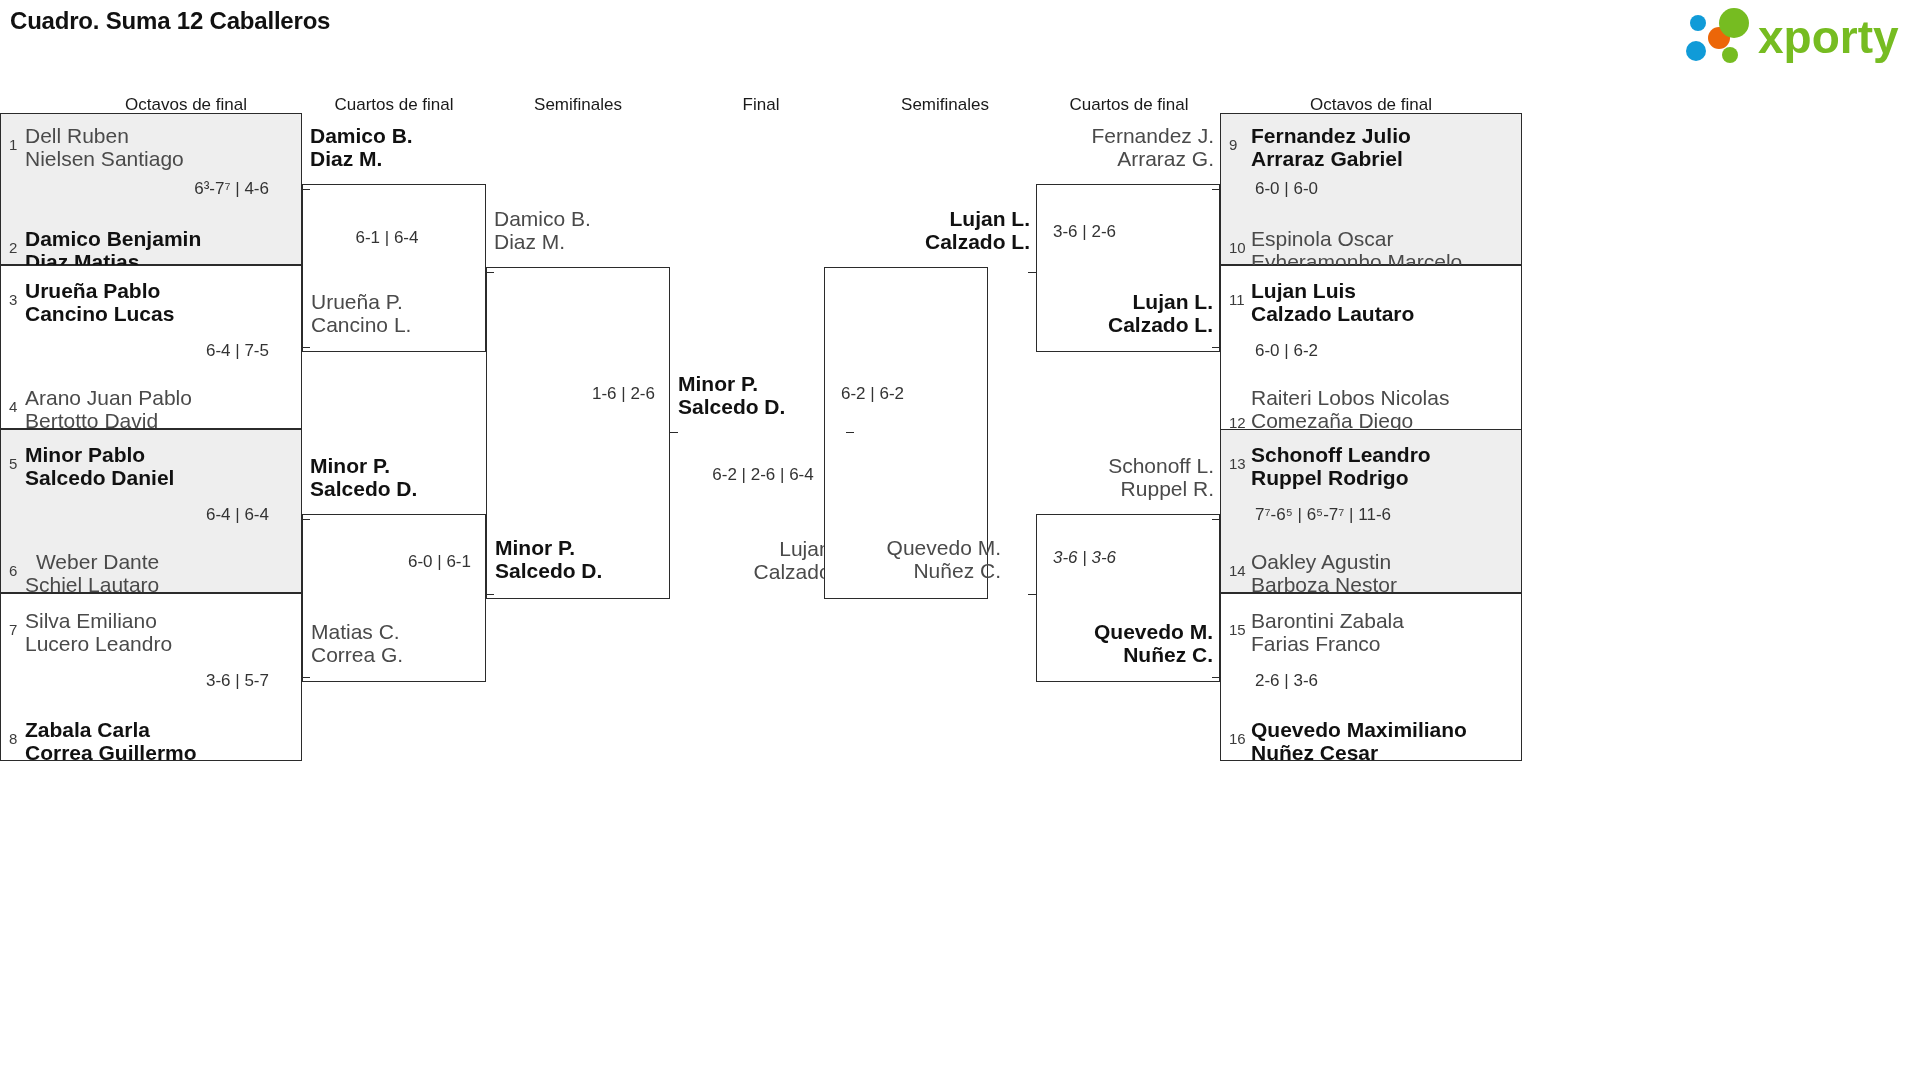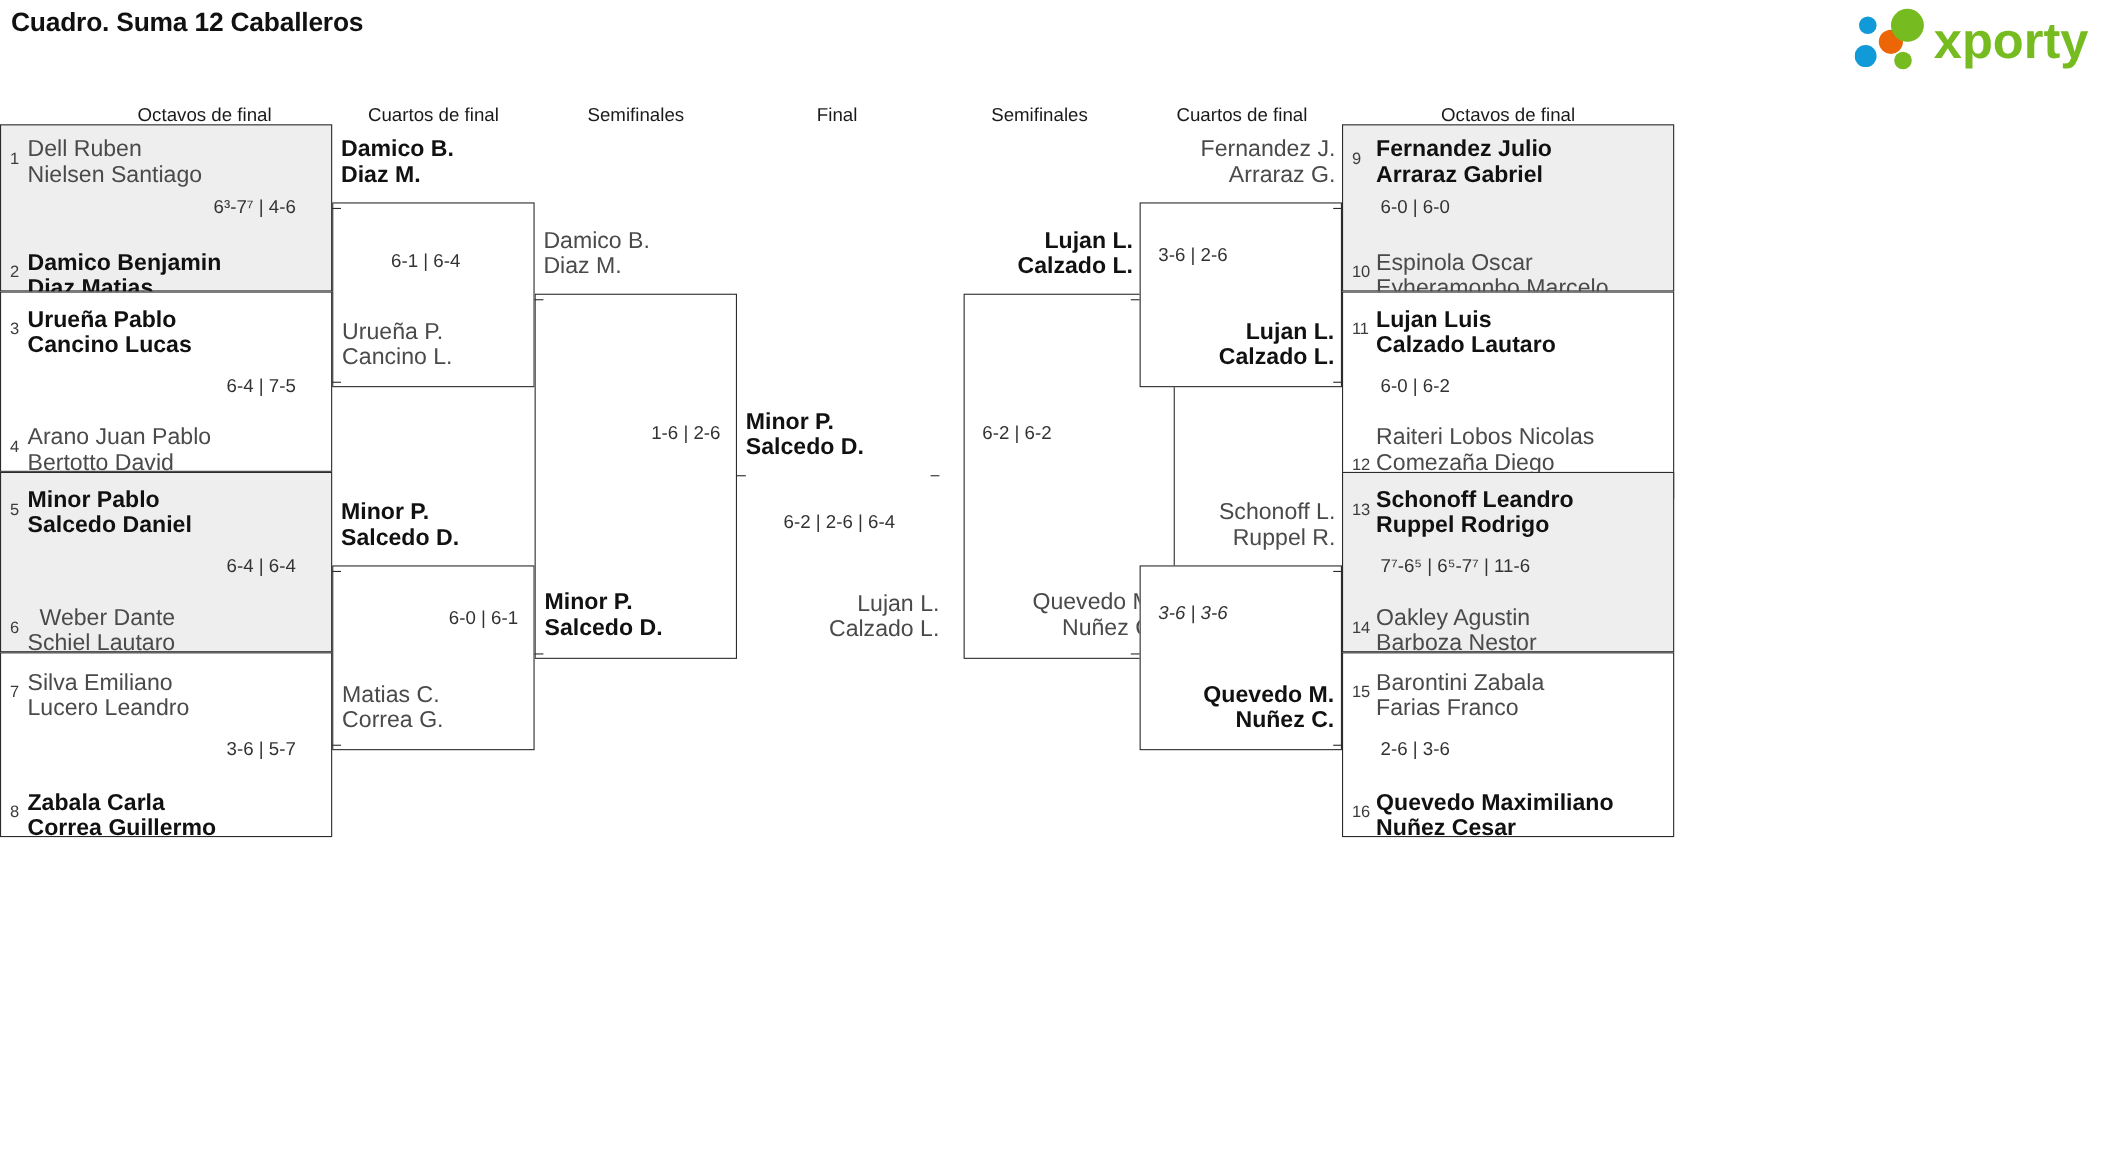--- a/index.html
+++ b/index.html
@@ -200,21 +200,21 @@
   <div class="team right" style="left:670px;top:537px;width:184px;">
     <div>Lujan L.</div>
     <div>Calzado L.</div>
   </div>
 
   <div class="team win right" style="left:860px;top:207px;width:170px;">
     <div>Lujan L.</div>
     <div>Calzado L.</div>
   </div>
 
-  <div class="box" style="left:876px;top:267px;width:192px;height:332px;">
+  <div class="box" style="left:824px;top:267px;width:164px;height:332px;">
     <div class="score" style="left:16px;top:115px;width:168px;text-align:left;">
       <span>6-2 | 6-2</span>
     </div>
     <div class="team right" style="left:0px;top:268px;width:176px;">
       <div>Quevedo M.</div>
       <div>Nuñez C.</div>
     </div>
   </div>
 
   <div class="team right" style="left:1044px;top:124px;width:170px;">

